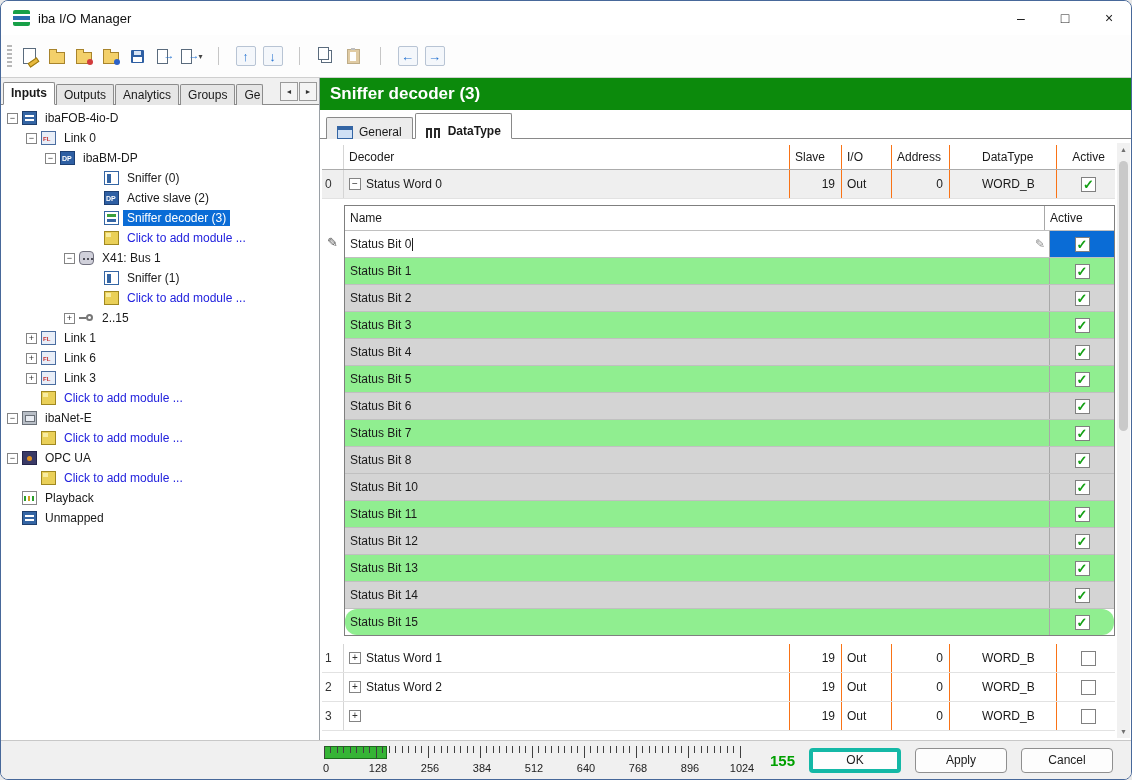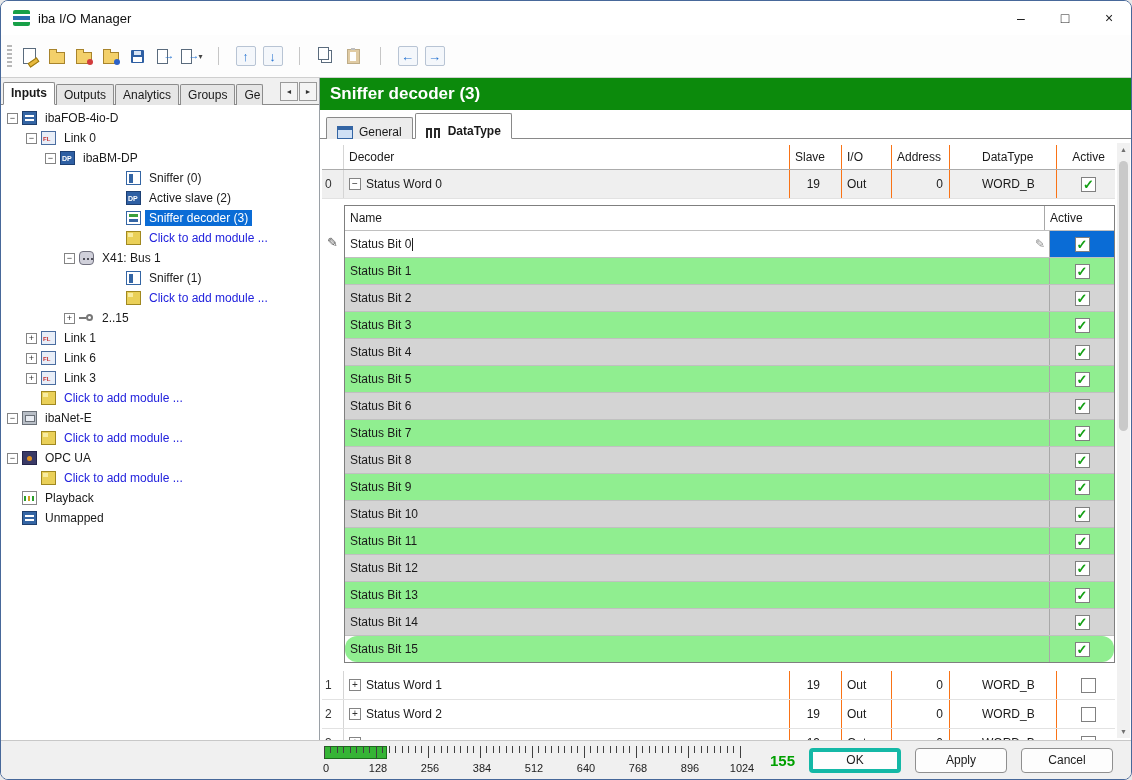--- a/index.html
+++ b/index.html
@@ -46,21 +46,21 @@
   .side-tabs{height:26px;display:flex;align-items:flex-end;background:#f0f0f0;border-bottom:1px solid #8c8c8c;padding-left:2px;}
   .stab{padding:3px 7px;border:1px solid #8c8c8c;border-bottom:none;background:#e6e6e6;margin-right:1px;border-radius:2px 2px 0 0;position:relative;bottom:-1px;white-space:nowrap;}
   .stab.active{background:#fff;font-weight:bold;border-bottom:1px solid #fff;padding-bottom:4px;}
   .stab.clipped{width:18px;overflow:hidden;padding-right:0;}
   .tabnav{margin-left:auto;display:flex;gap:1px;margin-right:2px;margin-bottom:3px;}
   .tabnav-btn{width:16px;height:17px;border:1px solid #9a9a9a;background:#f4f4f4;font-size:7px;display:flex;align-items:center;justify-content:center;color:#333;}
 
   .tree{flex:1;overflow:hidden;padding-top:3px;}
   .titem{height:20px;display:flex;align-items:center;white-space:nowrap;}
   .titem.d0{padding-left:6px;} .titem.d1{padding-left:25px;} .titem.d2{padding-left:44px;}
-  .titem.d3{padding-left:63px;} .titem.d4{padding-left:110px;}
+  .titem.d3{padding-left:63px;} .titem.d4{padding-left:88px;}
   .exp{width:11px;height:11px;border:1px solid #848484;background:#fff;display:inline-flex;align-items:center;justify-content:center;font-size:9px;line-height:1;color:#333;flex:none;margin-right:4px;box-sizing:border-box;}
   .exp.plus::after{content:"+";} .exp.minus::after{content:"−";} .exp.none{visibility:hidden;}
   .tree-icon{width:15px;height:14px;margin-right:4px;position:relative;flex:none;box-sizing:border-box;}
   .tico-text{position:absolute;left:1px;top:3px;font-size:7px;font-weight:bold;color:#fff;line-height:1;}
   .fob-card-icon,.unmapped-icon{background:#3465a4;border:1px solid #1e3f6e;}
   .fob-card-icon::after,.unmapped-icon::after{content:"";position:absolute;left:2px;top:3px;width:9px;height:2px;background:#fff;box-shadow:0 4px 0 #fff;}
   .fl-link-icon{background:#e8eef8;border:1px solid #4a6da0;}
   .fl-link-icon .tico-text{color:#c43030;font-size:6px;top:4px;}
   .dp-module-icon{background:#2e5fa3;border:1px solid #1c3f73;}
   .bus-connector-icon{background:#d0d0da;border:1px solid #70707e;border-radius:4px;}
@@ -99,21 +99,21 @@
   .digital-tab-icon::after{content:"";position:absolute;left:8px;bottom:0;width:6px;height:10px;border:2px solid #2a2a2a;border-bottom:none;box-sizing:border-box;}
 
   .grid-area{flex:1;position:relative;padding:6px 16px 0 2px;overflow:hidden;}
   .grow{display:flex;align-items:stretch;}
   .ghead{height:24px;border-bottom:1px solid #ababab;}
   .word{height:28px;border-bottom:1px solid #e2e2e2;background:#fff;}
   .word0{background:#efefef;}
   .c{border-right:1px solid #f97316;display:flex;align-items:center;padding-left:5px;box-sizing:border-box;min-width:0;}
   .c.margin{width:22px;padding-left:3px;color:#333;border-right:1px solid #d5d5d5;}
   .c.decoder{flex:1;}
-  .c.slave{width:52px;justify-content:flex-end;padding-right:21px;}
+  .c.slave{width:52px;justify-content:flex-end;padding-right:6px;}
   .c.io{width:50px;}
   .c.address{width:58px;justify-content:flex-end;padding-right:6px;}
   .c.datatype{width:80px;margin-left:27px;}
   .c.active{width:58px;justify-content:center;border-right:none;}
   .ghead .c.slave,.ghead .c.address{justify-content:flex-start;padding-left:5px;}
   .word .exp{width:12px;height:12px;font-size:10px;margin-right:5px;}
   .cb{width:15px;height:15px;border:1px solid #808080;background:#fff;display:inline-flex;align-items:center;justify-content:center;box-sizing:border-box;flex:none;}
   .cb.checked::after{content:"✓";color:#15a015;font-weight:bold;font-size:13px;line-height:1;}
 
   .bits-wrap{margin:6px 0 8px 22px;position:relative;}
@@ -544,26 +544,20 @@
                 <div class="bactive">
                     <span class="cb checked"></span>
                   </div>
               </div>
                 <div class="brow gray">
                 <div class="bname">Status Bit 8</div>
                 <div class="bactive">
                     <span class="cb checked"></span>
                   </div>
               </div>
-                <div class="brow green">
-                <div class="bname">Status Bit 9</div>
-                <div class="bactive">
-                    <span class="cb checked"></span>
-                  </div>
-              </div>
                 <div class="brow gray">
                 <div class="bname">Status Bit 10</div>
                 <div class="bactive">
                     <span class="cb checked"></span>
                   </div>
               </div>
                 <div class="brow green">
                 <div class="bname">Status Bit 11</div>
                 <div class="bactive">
                     <span class="cb checked"></span>

